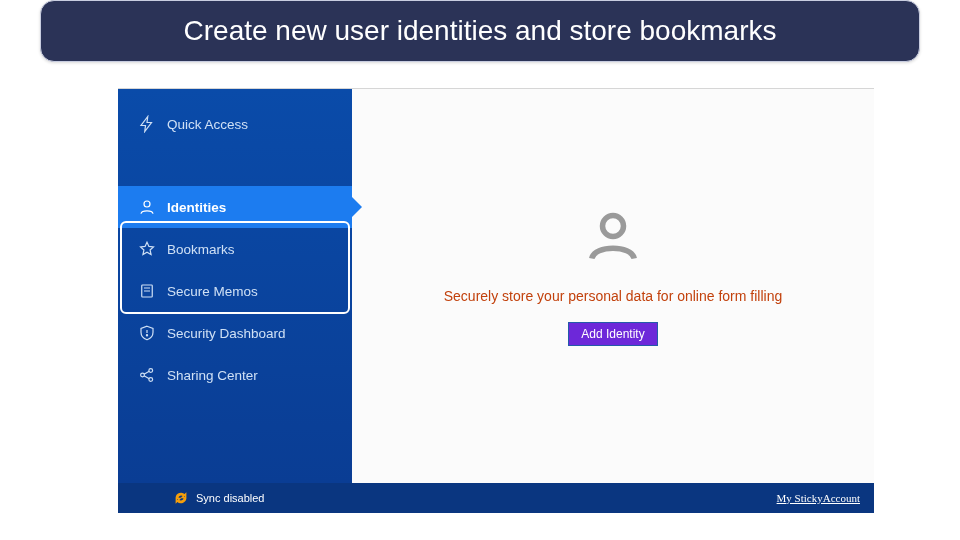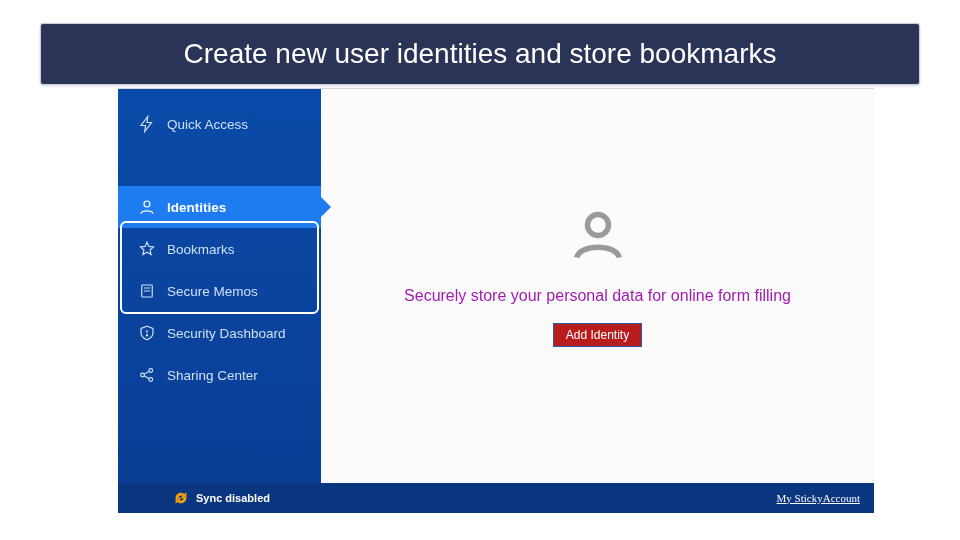--- a/index.html
+++ b/index.html
@@ -5,44 +5,44 @@
   * { box-sizing: border-box; margin: 0; padding: 0; }
   body {
     width: 960px; height: 540px;
     font-family: "Segoe UI", Arial, sans-serif;
     background: #fff;
     position: relative;
     overflow: hidden;
   }
   .banner {
     position: absolute;
-    top: 23px; left: 40px; right: 40px;
+    top: 0; left: 40px; right: 40px;
     background: #2b3357;
     color: #fff;
     font-size: 28px;
     font-weight: 500;
-    border-radius: 3px;
+    border-radius: 14px;
     border: 1px solid #c8cde0;
     padding: 14px 22px;
     text-align: center;
     z-index: 10;
     box-shadow: 0 1px 3px rgba(0,0,0,0.15);
   }
   .app {
     position: absolute;
     top: 88px; left: 118px;
     width: 756px; height: 425px;
     display: flex;
     flex-direction: column;
     background: #0a3b8c;
     border-top: 1px solid #d6d6d6;
   }
   .app-main { flex: 1; display: flex; min-height: 0; }
   .sidebar {
-    width: 203px;
+    width: 234px;
     background: linear-gradient(#0a4ba9 0%, #0a3d94 100%);
     padding-top: 14px;
     position: relative;
   }
   .nav-item {
     display: flex; align-items: center;
     gap: 11px;
     padding: 12px 14px 12px 20px;
     color: #cfe0f5;
     font-size: 13.5px;
@@ -81,45 +81,45 @@
     display: flex;
     flex-direction: column;
     align-items: center;
     justify-content: center;
     gap: 18px;
     padding-bottom: 20px;
   }
   .big-person { color: #9a9a9a; }
   .big-person svg { width: 60px; height: 60px; stroke: #9a9a9a; fill:none; stroke-width:2.2;}
   .content-msg {
-    color: #a21caf;
-    font-size: 16px;
+    color: #c2410c;
+    font-size: 14px;
     text-align: center;
   }
   .add-btn {
-    background: #b91c1c;
+    background: #6d28d9;
     color: #fff;
     border: 1px solid #245aaa;
     padding: 4px 12px;
     font-size: 12px;
     cursor: pointer;
   }
   .footer {
     height: 30px;
     background: #0a3680;
     color: #cfe0f5;
     display: flex;
     align-items: center;
     font-size: 11px;
     padding: 0 14px 0 56px;
     gap: 8px;
   }
   .sync-icon { color: #f59e0b; display:flex; align-items:center; }
   .sync-icon svg { width:14px; height:14px; stroke:#f59e0b; fill:none; stroke-width:2.5;}
-  .footer .sync-label { color: #fff; font-weight:700; margin-right: 24px;}
+  .footer .sync-label { color: #fff; font-weight:400; margin-right: 24px;}
   .footer .premium { color: #9bb5da; }
   .footer .spacer { flex: 1; }
   .footer .acct { color: #fff; text-decoration: underline; cursor: pointer; font-family: Liberation Serif, serif; }
 </style>
 </head>
 <body>
 
 <div class="banner">
   <span>Create new user identities and store bookmarks</span>
 </div>

